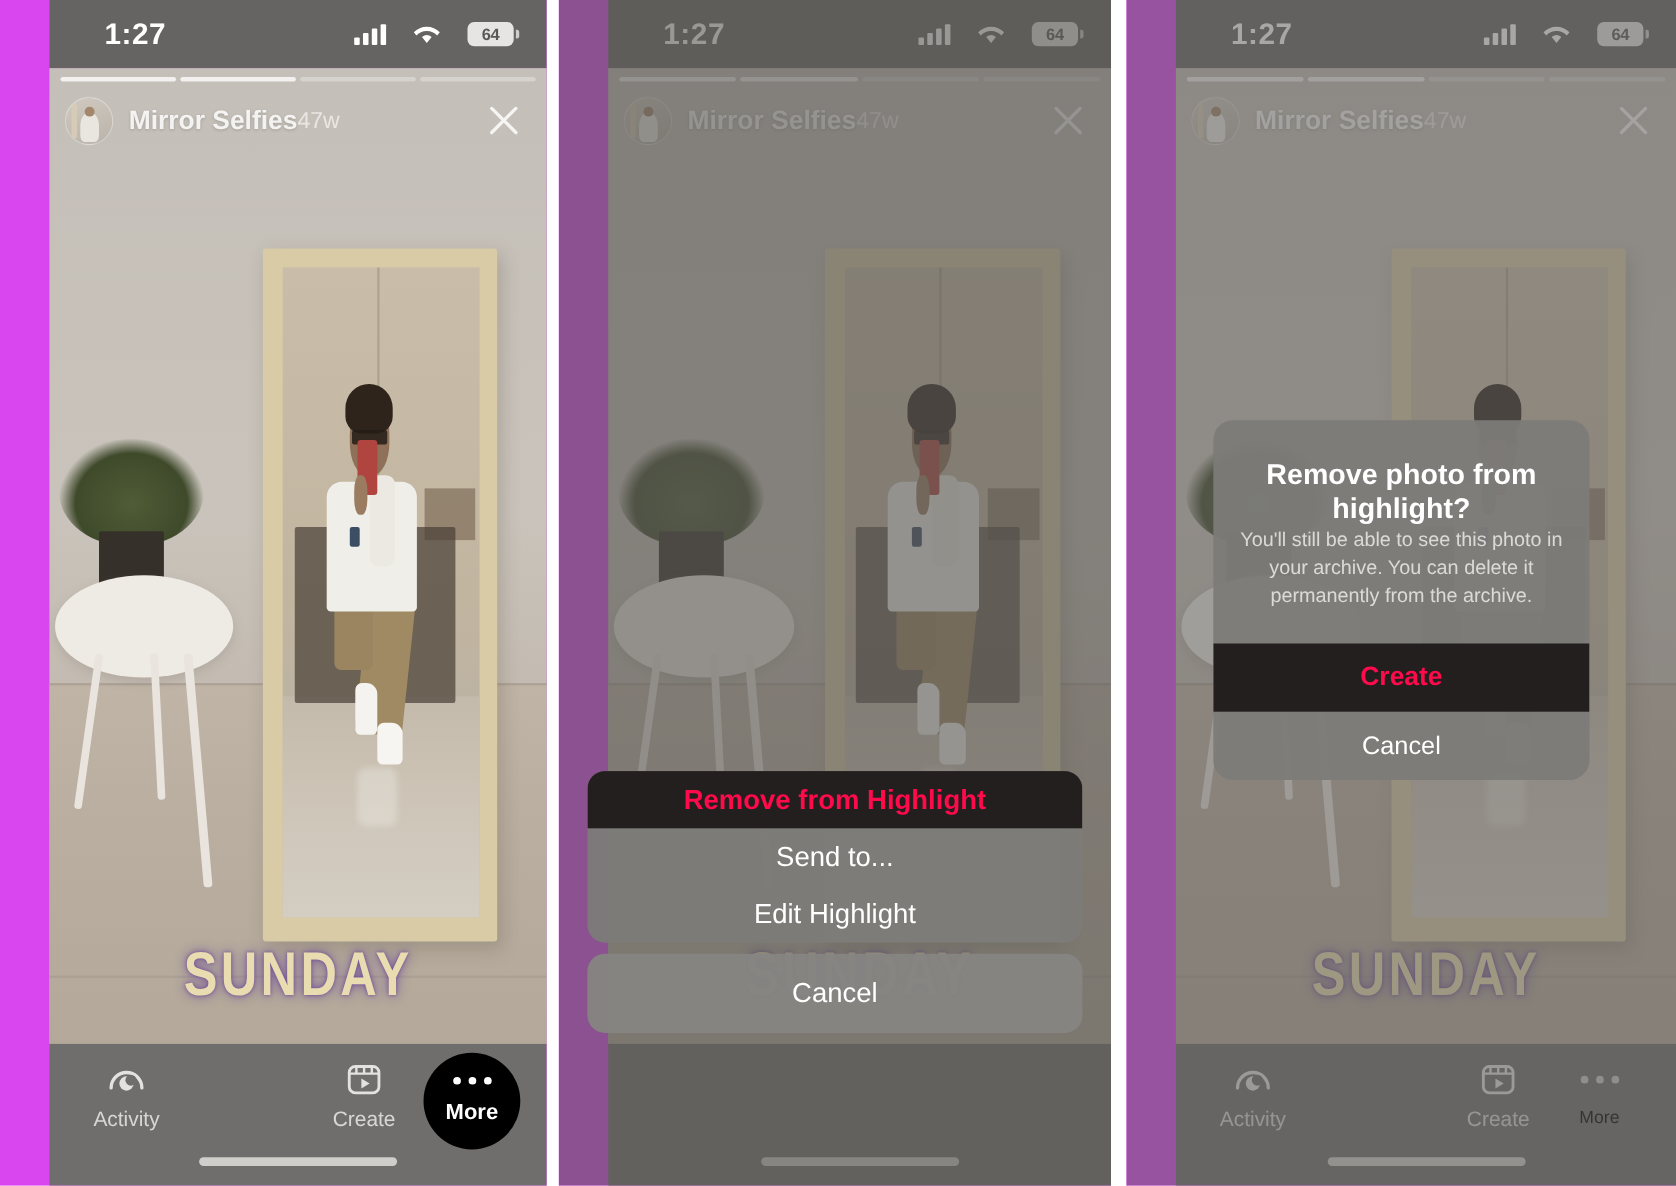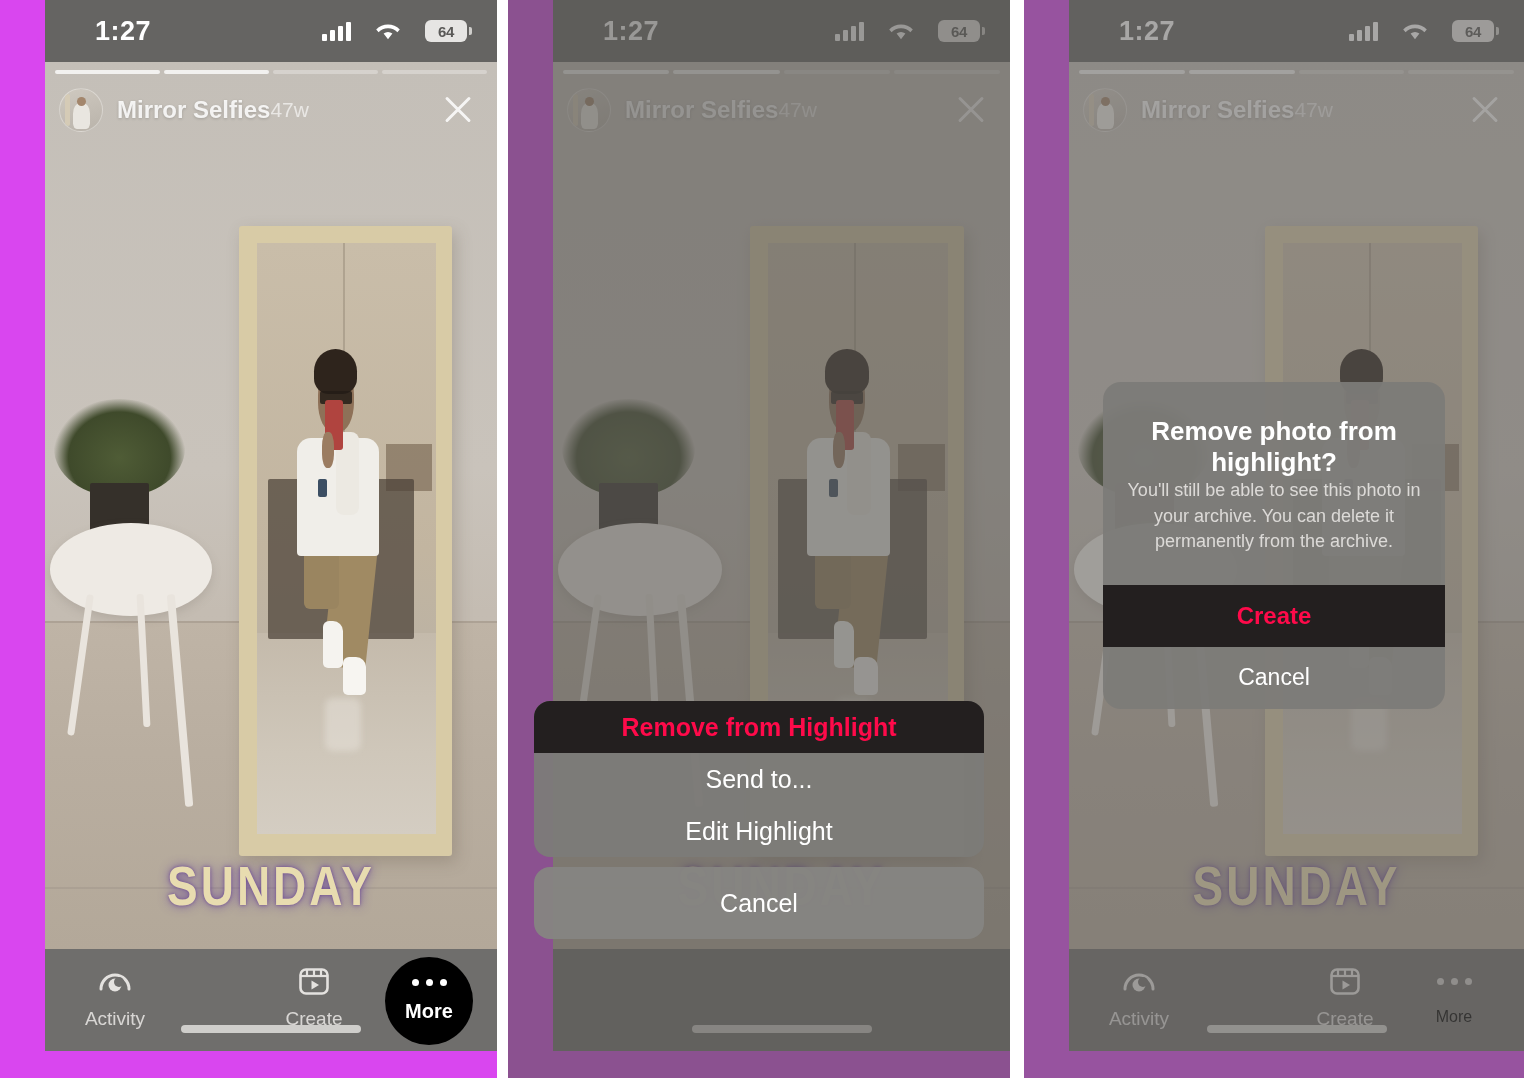--- a/index.html
+++ b/index.html
@@ -267,26 +267,26 @@
   .close-x::before, .close-x::after {
     content: ""; position: absolute; left: 2px; top: 17px;
     width: 34px; height: 3px; background: #ffffff; border-radius: 2px;
   }
   .close-x::before { transform: rotate(45deg); }
   .close-x::after  { transform: rotate(-45deg); }
 
   
   .tabbar {
     position: relative;
-    height: 102px;
+    height: 129px;
     background: #6f6e6c;
     display: flex;
     align-items: flex-start;
     padding: 14px 24px 0 24px;
-    gap: 17px;
+    gap: 0;
   }
   .tab {
     width: 92px;
     display: flex; flex-direction: column;
     align-items: center; gap: 9px;
   }
   .tab .ic { height: 36px; display: flex; align-items: center; justify-content: center; }
   .tab .lb { color: rgba(235,233,230,0.85); font-size: 19px; }
   .spacer { flex: 1; }
   .more-btn {

